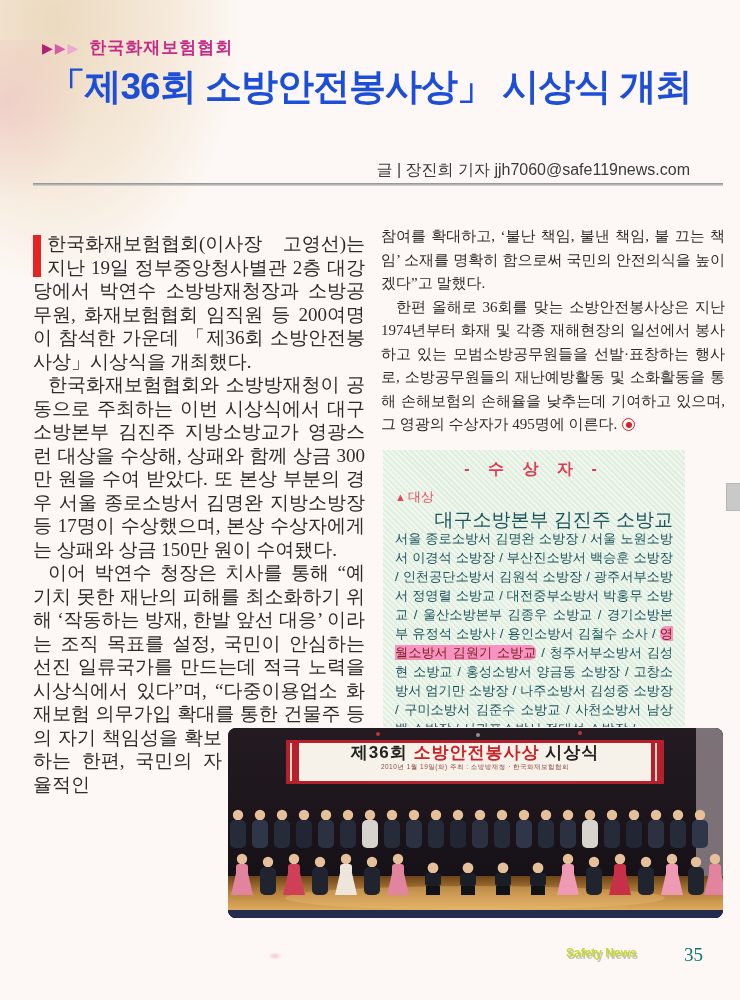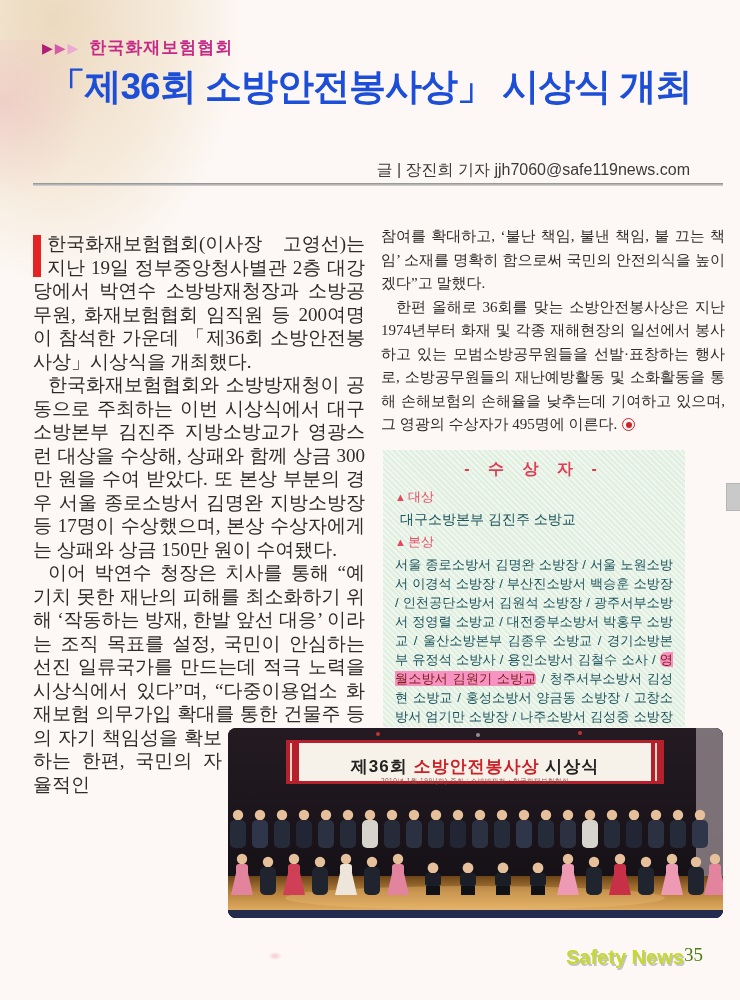--- a/index.html
+++ b/index.html
@@ -46,46 +46,46 @@
     border-radius:50%; background:#d0232a;}
 
   
   .winner-box{position:absolute; left:383px; top:450px; width:302px; height:277px; box-sizing:border-box;
     padding:7px 12px 4px 12px; background:#e7f2e6; overflow:hidden;
     background-image:repeating-linear-gradient(45deg, rgba(255,255,255,.35) 0 2px, rgba(202,228,202,.25) 2px 4px);
     font-family:"Liberation Sans","DejaVu Sans",sans-serif;}
   .wb-title{text-align:center; color:#e03c52; font-size:16px; font-weight:700; letter-spacing:7px; margin:2px 0 4px 0;}
   .wb-label{color:#ec4a66; font-size:13px; font-weight:400; line-height:25px;}
   .wb-tri{color:#e8485c; font-size:11px; margin-right:2px;}
-  .wb-grand{color:#1c545c; font-size:14px; line-height:19px; padding-left:5px;}
+  .wb-grand{color:#1c545c; font-size:19px; line-height:19px; padding-left:5px;text-align:right;}
   .wb-list{color:#1c545c; font-size:13.2px; line-height:19px; text-align:justify; word-break:break-all;}
   .hl{background:#f693c0; color:#7f1d1d;border-radius:6px;}
 
   
   .photo{position:absolute; left:228px; top:728px; width:495px; height:190px;
     border-radius:8px; overflow:hidden; background:#1a141a;}
   .photo svg{position:absolute; inset:0;}
   .banner{position:absolute; left:58px; top:12px; width:378px; height:44px; box-sizing:border-box;
     background:#f6f2ea; border-top:3px solid #b6202c; border-bottom:3px solid #b6202c;
     text-align:center; font-family:"Liberation Sans","DejaVu Sans",sans-serif;}
   .banner::before,.banner::after{content:""; position:absolute; top:0; bottom:0; width:13px;
     background:repeating-linear-gradient(90deg,#b6202c 0 4px,#e9d9c6 4px 6px,#b6202c 6px 13px);}
   .banner::before{left:0;} .banner::after{right:0;}
-  .banner-line1{margin-top:14px; font-size:17px; font-weight:800; letter-spacing:1px; line-height:19px; white-space:nowrap;}
+  .banner-line1{margin-top:0; font-size:17px; font-weight:800; letter-spacing:1px; line-height:19px; white-space:nowrap;}
   .banner-line1 .b1,.banner-line1 .b3{color:#23221f;}
   .banner-line1 .b2{color:#cc2127;}
   .banner-line2{font-size:6.5px; color:#8a4a42; letter-spacing:.5px; line-height:9px; white-space:nowrap;}
 
   
   .tab-mark{position:absolute; left:726px; top:483px; width:14px; height:26px; background:#c9c9c9;
     border:1px solid #b5b5b5; border-right:none;}
   .footer-brand{position:absolute; left:566px; top:946px;
-    font-family:"Liberation Sans","DejaVu Sans",sans-serif; font-size:20px; font-weight:800;
+    font-family:"Liberation Sans","DejaVu Sans",sans-serif; font-size:12px; font-weight:800;
     color:#c6d931; letter-spacing:0; text-shadow:1.5px 1.5px 0 #c2c2c2;}
-  .footer-page{position:absolute; left:684px; top:944px; font-size:19px; color:#4d7c0f;
+  .footer-page{position:absolute; left:684px; top:944px; font-size:19px; color:#0f766e;
     font-family:"Liberation Serif",serif;}
 </style>
 </head>
 <body>
 
 <div class="page">
 
   <div class="stain"></div>
   <div class="stain2"></div>
   <div class="dot-smudge"></div>
@@ -110,21 +110,20 @@
 
   <div class="col-right">
     <p class="para">참여를 확대하고, ‘불난 책임, 불낸 책임, 불 끄는 책임’ 소재를 명확히 함으로써 국민의 안전의식을 높이겠다”고 말했다.</p>
     <p class="para indent"><span>한편 올해로 36회를 맞는 소방안전봉사상은 지난 1974년부터 화재 및 각종 재해현장의 일선에서 봉사하고 있는 모범소방공무원들을 선발·표창하는 행사로, 소방공무원들의 재난예방활동 및 소화활동을 통해 손해보험의 손해율을 낮추는데 기여하고 있으며, 그 영광의 수상자가 495명에 이른다.</span><span class="endmark"></span></p>
   </div>
 
   <div class="winner-box">
     <div class="wb-title">- 수 상 자 -</div>
     <div class="wb-label"><span class="wb-tri">▲</span><span>대상</span></div>
     <div class="wb-grand">대구소방본부 김진주 소방교</div>
-    <div class="wb-label"><span class="wb-tri">▲</span><span>본상</span></div>
     <div class="wb-list"><span>서울 종로소방서 김명완 소방장 / 서울 노원소방서 이경석 소방장 / 부산진소방서 백승훈 소방장 / 인천공단소방서 김원석 소방장 / 광주서부소방서 정영렬 소방교 / 대전중부소방서 박홍무 소방교 / 울산소방본부 김종우 소방교 / 경기소방본부 유정석 소방사 / 용인소방서 김철수 소사 / </span><span class="hl">영월소방서 김원기 소방교</span><span> / 청주서부소방서 김성현 소방교 / 홍성소방서 양금동 소방장 / 고창소방서 엄기만 소방장 / 나주소방서 김성중 소방장 / 구미소방서 김준수 소방교 / 사천소방서 남상백 소방장 / 서귀포소방서 정태성 소방장 /</span></div>
   </div>
 
   <div class="photo">
     <svg width="495" height="190" viewBox="0 0 495 190">
       <defs>
         <linearGradient id="bgG" x1="0" y1="0" x2="0" y2="1">
           <stop offset="0" stop-color="#241b22"></stop>
             <stop offset="1" stop-color="#120e14"></stop>
         </linearGradient>

